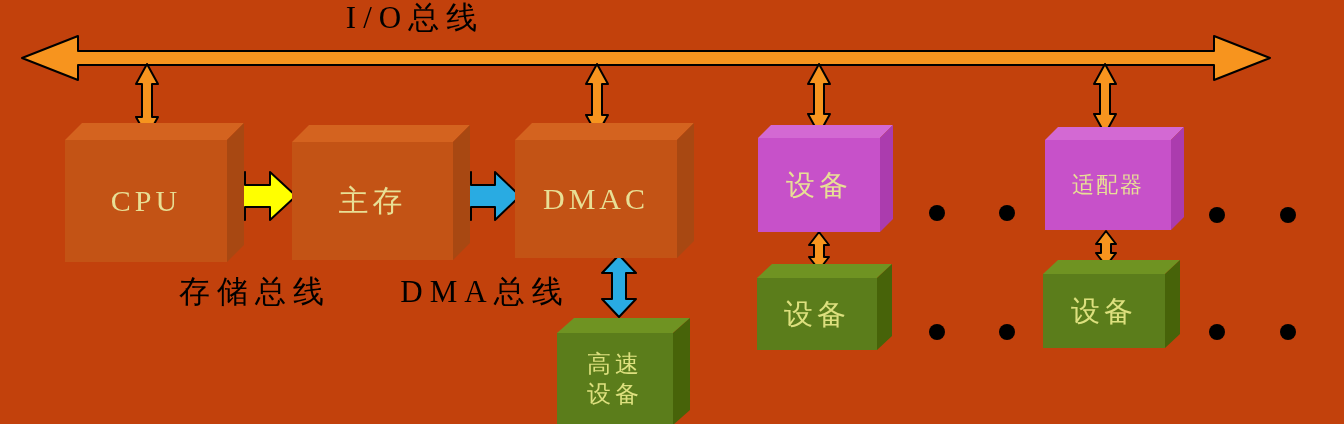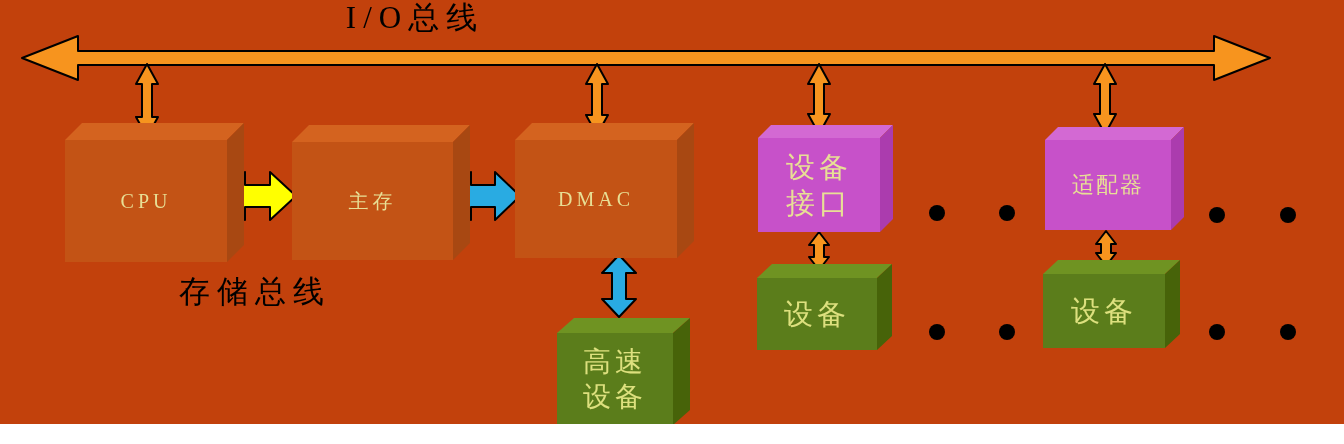--- a/index.html
+++ b/index.html
@@ -6,21 +6,21 @@
   .stage{
     position:relative;width:1344px;height:424px;background:#c2410c;overflow:hidden;
     font-family:"Liberation Serif","DejaVu Serif",serif;
   }
   .stage svg{position:absolute;left:0;top:0;}
   .label{
     position:absolute;display:flex;flex-direction:column;align-items:center;justify-content:center;
     text-align:center;white-space:nowrap;pointer-events:none;
   }
   .black-label{font-size:31px;letter-spacing:7px;font-weight:400;}
-  .box-label{font-size:20px;letter-spacing:4px;line-height:1.25;}
+  .box-label{font-size:30px;letter-spacing:4px;line-height:1.25;}
   .box-label .ln{display:block;}
 </style>
 </head>
 <body>
 
 <div class="stage">
 
   <svg width="1344" height="444" viewBox="0 0 1344 444">
 
     <polygon stroke="#000" stroke-width="2" stroke-linejoin="round" points="22,58 78,36 78,51 1214,51 1214,36 1270,58 1214,80 1214,65 78,65 78,80" fill="#F7941E"></polygon>
@@ -96,36 +96,36 @@
       <circle cx="1007" cy="332" r="8" fill="#000000"></circle>
       <circle cx="1217" cy="332" r="8" fill="#000000"></circle>
       <circle cx="1288" cy="332" r="8" fill="#000000"></circle>
     </g>
   </svg>
 
   <div class="label black-label" style="left: 320px; top: 0px; width: 190px; height: 36px; color: rgb(0, 0, 0);">I/O总线</div>
 
   <div class="label black-label" style="left: 165px; top: 272px; width: 180px; height: 40px; color: rgb(0, 0, 0); font-family: Liberation Serif, serif;">存储总线</div>
 
+  <div class="label black-label" style="left: 405px; top: 272px; width: 160px; height: 40px; color: rgb(0, 0, 0);">DMA总线</div>
 
   <div class="label box-label" style="left: 65px; top: 140px; width: 162px; height: 122px; color: rgb(232, 223, 149);">CPU</div>
 
   <div class="label box-label" style="left: 515px; top: 140px; width: 162px; height: 118px; color: rgb(232, 223, 149);">DMAC</div>
 
   <div class="label box-label" style="left: 292px; top: 142px; width: 161px; height: 118px; color: rgb(232, 223, 149);">主存</div>
 
   <div class="label box-label" style="left: 758px; top: 138px; width: 122px; height: 94px; font-size: 29px; color: rgb(232, 223, 149);">
     <span class="ln">设备</span>
-    <span class="ln">接口</span>
   </div>
 
   <div class="label box-label" style="left: 1045px; top: 140px; width: 126px; height: 90px; font-size: 22px; letter-spacing: 2px; color: rgb(232, 223, 149);">适配器</div>
 
   <div class="label box-label" style="left: 757px; top: 278px; width: 120px; height: 72px; font-size: 29px; color: rgb(221, 224, 126);">设备</div>
 
   <div class="label box-label" style="left: 1043px; top: 274px; width: 122px; height: 74px; font-size: 29px; color: rgb(221, 224, 126);">设备</div>
 
-  <div class="label box-label" style="left: 557px; top: 333px; width: 116px; height: 92px; font-size: 28px; color: rgb(221, 224, 126);">
+  <div class="label box-label" style="left: 557px; top: 333px; width: 116px; height: 92px; font-size: 24px; color: rgb(221, 224, 126);">
     <span class="ln">高速</span>
     <span class="ln">设备</span>
   </div>
 
 </div>
 
 </body></html>

